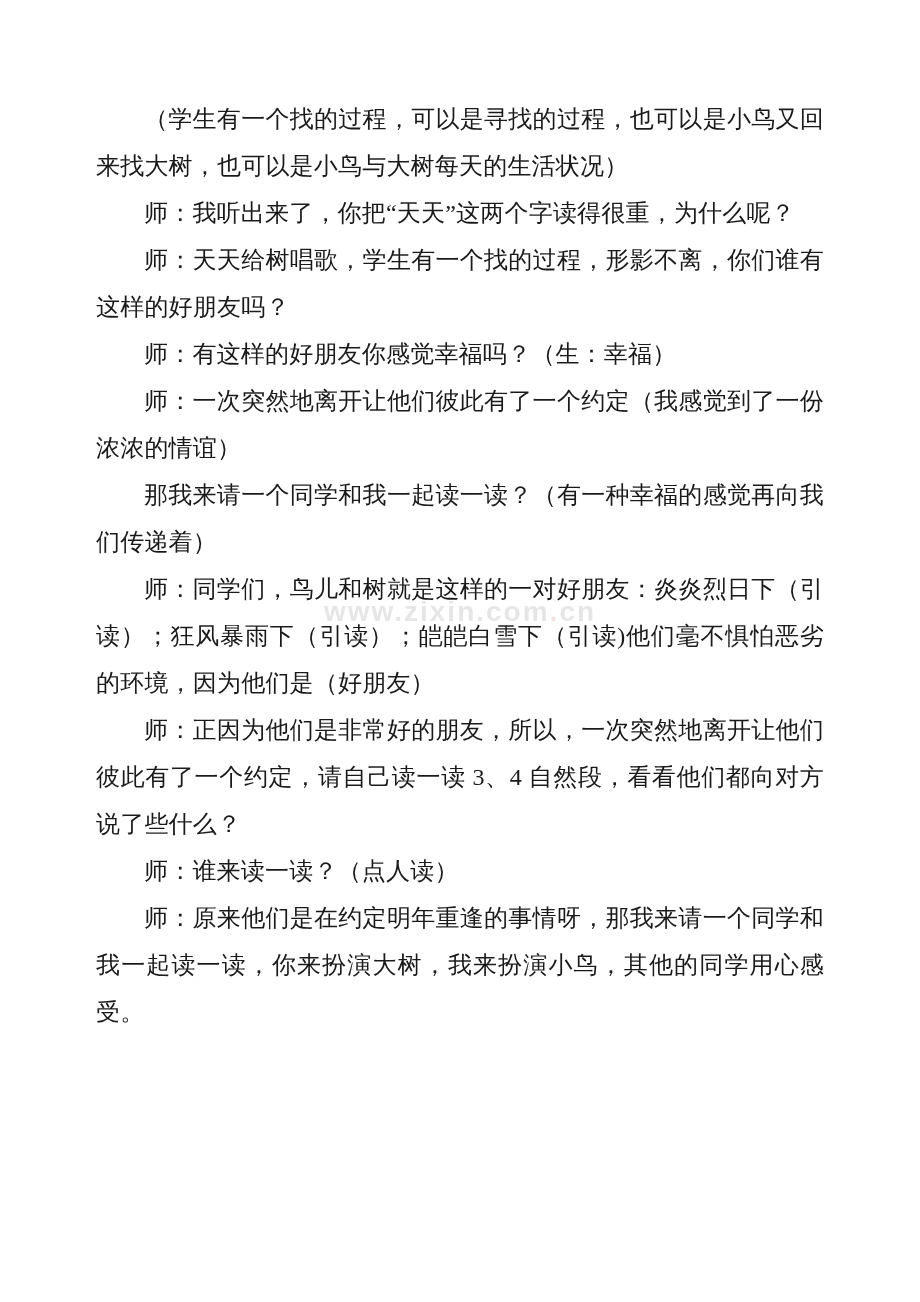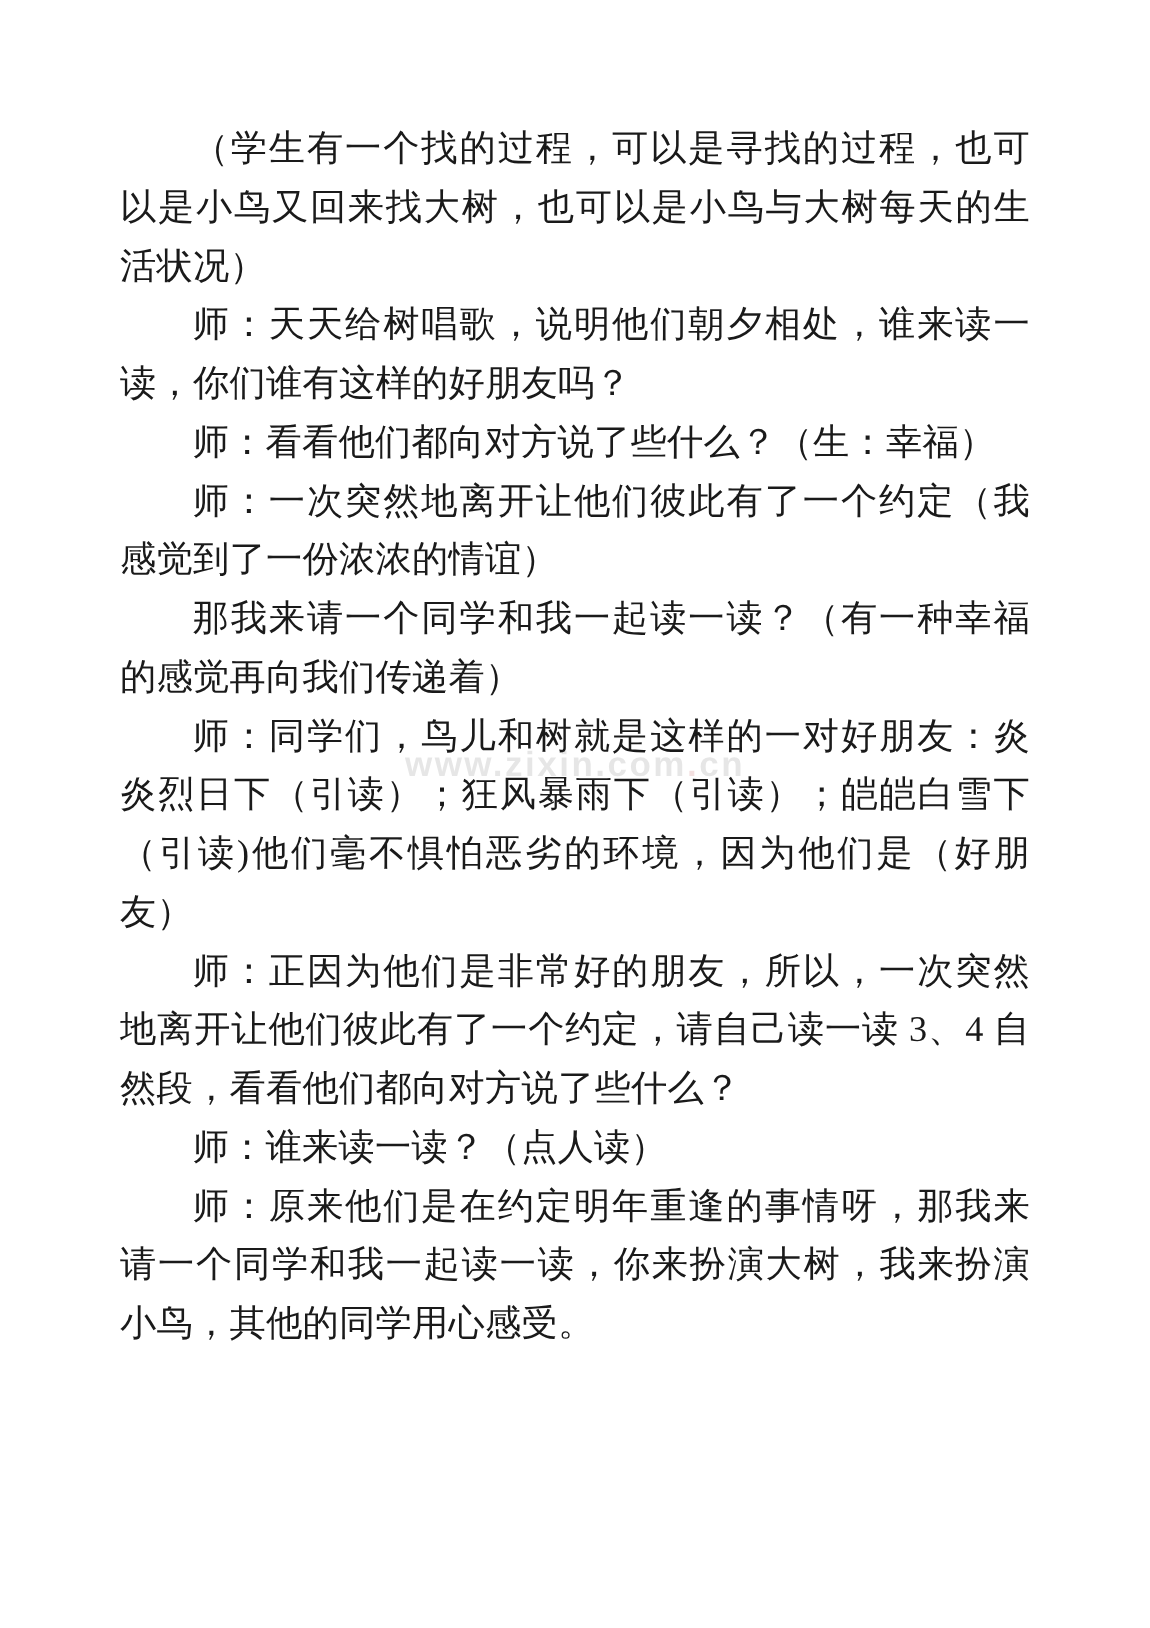--- a/index.html
+++ b/index.html
@@ -18,21 +18,21 @@
   }
   #doc-body {
     position: absolute;
     left: 96px;
     top: 96px;
     width: 728px;
     height: 1130px;
   }
   p.para {
     margin: 0 0 0 0;
-    font-size: 29px;
+    font-size: 24px;
     line-height: 47px;
     color: #1a1a1a;
     text-align: justify;
     text-indent: 2em;
     letter-spacing: 0.2px;
     font-family: "Liberation Serif", "DejaVu Serif", serif;
   }
   
   #watermark {
     position: absolute;
@@ -53,22 +53,23 @@
     color: rgba(180, 60, 60, 0.16);
   }
 </style>
 </head>
 <body>
 
 <div id="page">
 
   <div id="doc-body">
     <p class="para">（学生有一个找的过程，可以是寻找的过程，也可以是小鸟又回来找大树，也可以是小鸟与大树每天的生活状况）</p>
-    <p class="para">师：天天给树唱歌，说明他们朝夕相处，谁来读一读，你们谁有这样的好朋友吗？</p>
-    <p class="para">师：看看他们都向对方说了些什么？（生：幸福）</p>
+    <p class="para">师：我听出来了，你把“天天”这两个字读得很重，为什么呢？</p>
+    <p class="para">师：天天给树唱歌，学生有一个找的过程，形影不离，你们谁有这样的好朋友吗？</p>
+    <p class="para">师：有这样的好朋友你感觉幸福吗？（生：幸福）</p>
     <p class="para">师：一次突然地离开让他们彼此有了一个约定（我感觉到了一份浓浓的情谊）</p>
     <p class="para">那我来请一个同学和我一起读一读？（有一种幸福的感觉再向我们传递着）</p>
     <p class="para">师：同学们，鸟儿和树就是这样的一对好朋友：炎炎烈日下（引读）；狂风暴雨下（引读）；皑皑白雪下（引读)他们毫不惧怕恶劣的环境，因为他们是（好朋友）</p>
     <p class="para">师：正因为他们是非常好的朋友，所以，一次突然地离开让他们彼此有了一个约定，请自己读一读 3、4 自然段，看看他们都向对方说了些什么？</p>
     <p class="para">师：谁来读一读？（点人读）</p>
     <p class="para">师：原来他们是在约定明年重逢的事情呀，那我来请一个同学和我一起读一读，你来扮演大树，我来扮演小鸟，其他的同学用心感受。</p>
   </div>
 
   <div id="watermark">
     <span>www.zixin.com</span><span class="dot">.</span><span>cn</span>

